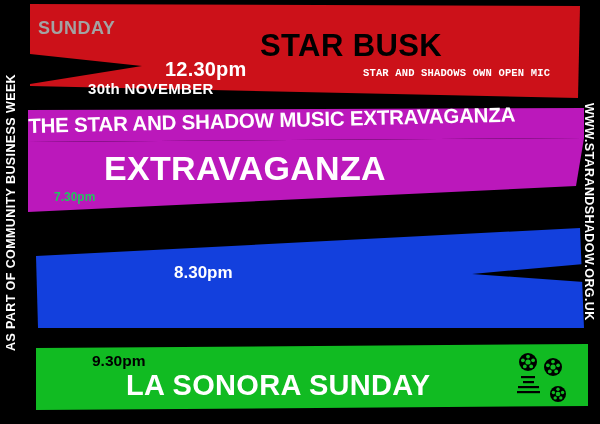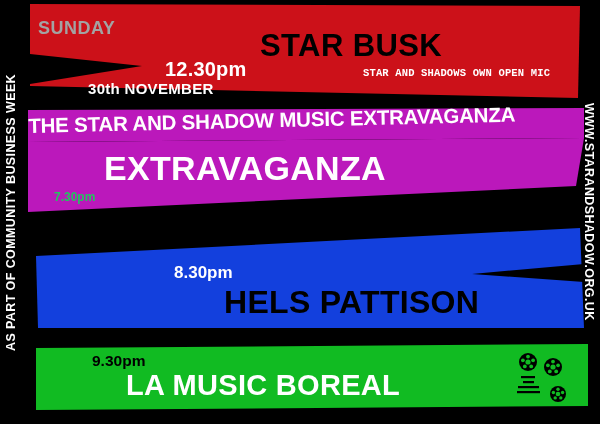--- a/index.html
+++ b/index.html
@@ -159,29 +159,28 @@
     <div class="txt" id="magenta-time">7.30pm</div>
   </div>
 
   <div class="band" id="band-blue">
     <svg width="552" height="106" viewBox="0 0 552 106">
       <polygon points="548,0 552,100 6,100 4,28" fill="#1340dd"></polygon>
 
       <polygon points="552,36 440,46 552,54" fill="#000000"></polygon>
     </svg>
     <div class="txt" id="blue-time">8.30pm</div>
-    <div class="txt" id="blue-act">HELS PATTISON</div>
   </div>
 
   <div class="band" id="band-green">
     <svg width="552" height="72" viewBox="0 0 552 72">
       <polygon points="0,4 552,0 552,62 0,66" fill="#11bb22"></polygon>
     </svg>
     <div class="txt" id="green-time">9.30pm</div>
-    <div class="txt" id="green-act">LA MUSIC BOREAL</div>
+    <div class="txt" id="green-act">LA SONORA SUNDAY</div>
 
     <svg class="txt" id="green-logo" viewBox="0 0 62 58">
       <g fill="#000000">
 
         <g transform="translate(16,12)">
           <circle cx="0" cy="0" r="9"></circle>
           <circle cx="0" cy="0" r="2.6" fill="#11bb22"></circle>
           <circle cx="0" cy="-5.4" r="1.9" fill="#11bb22"></circle>
           <circle cx="5.1" cy="-1.7" r="1.9" fill="#11bb22"></circle>
           <circle cx="3.2" cy="4.4" r="1.9" fill="#11bb22"></circle>

